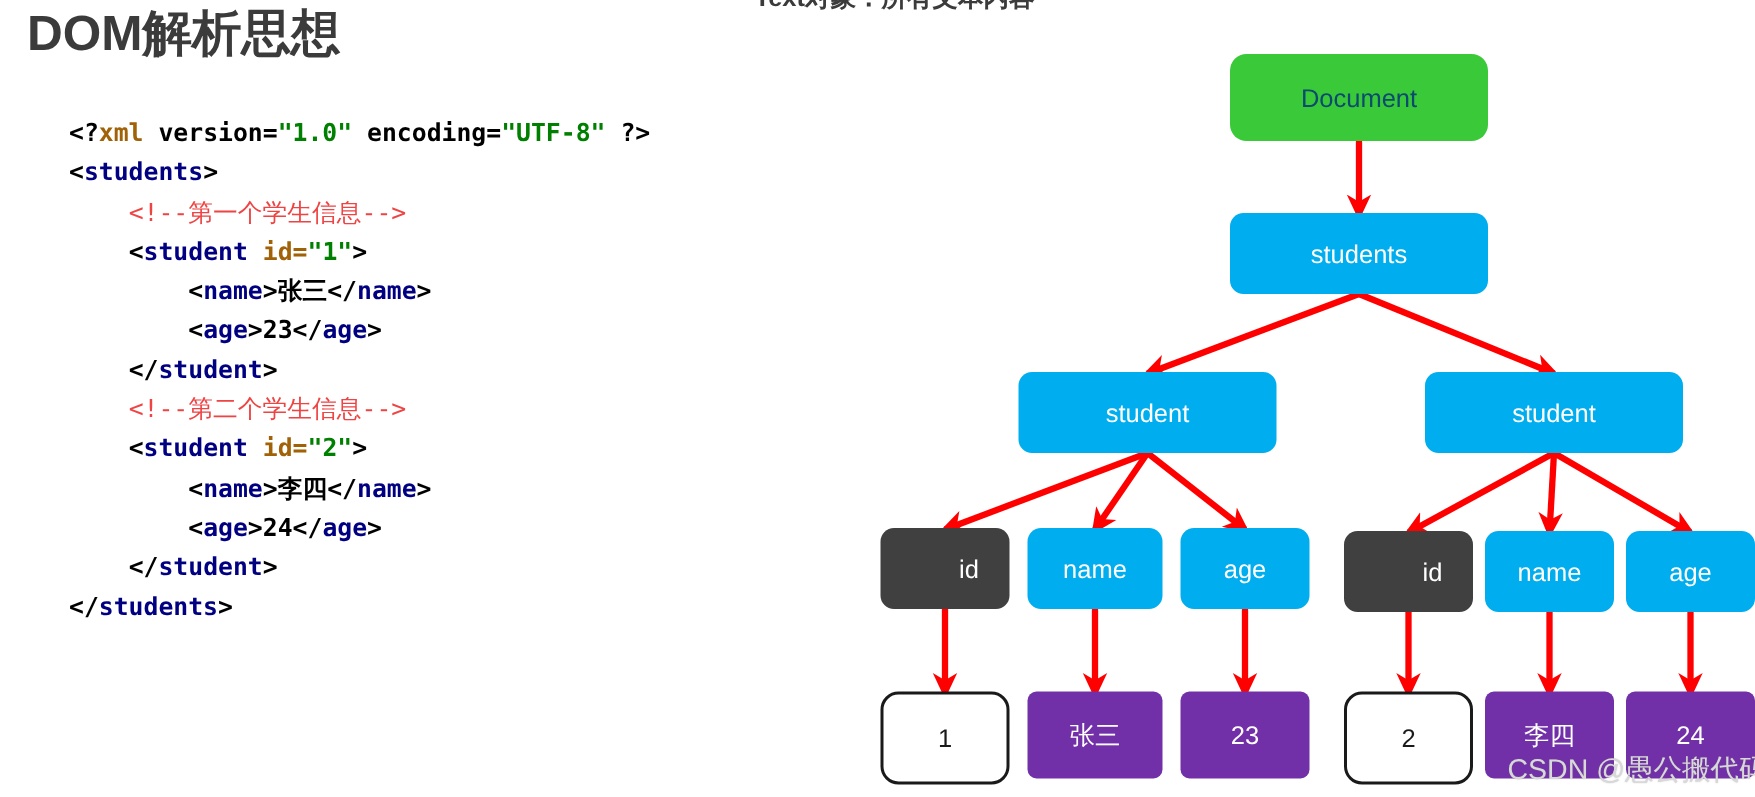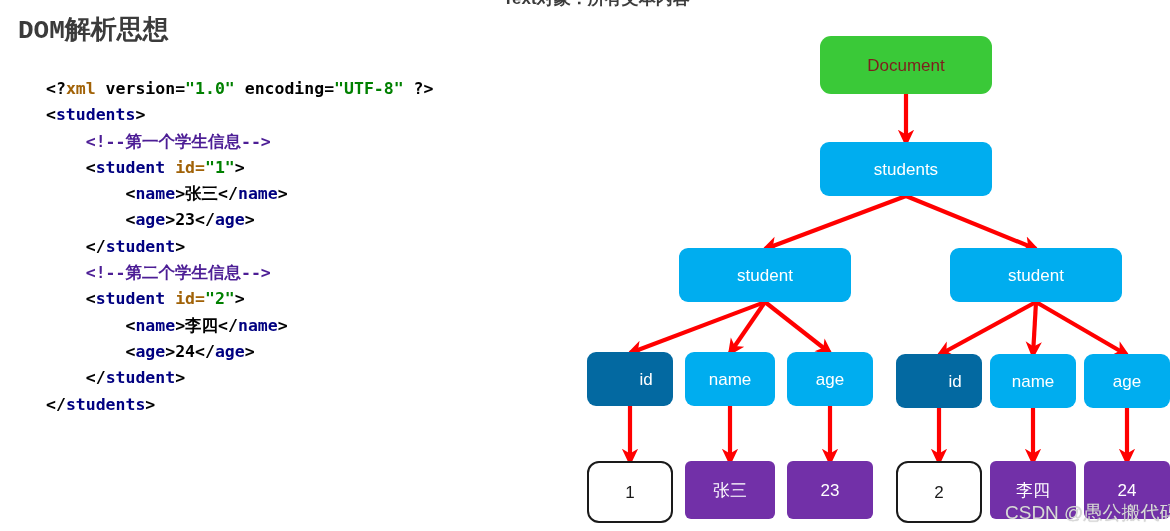--- a/index.html
+++ b/index.html
@@ -13,47 +13,46 @@
     height: 531px;
     background: #ffffff;
     overflow: hidden;
     font-family: "Liberation Sans", sans-serif;
   }
 
   
   #page-title {
     position: absolute;
     left: 18px;
-    top: 12px;
-    font-size: 26px;
+    top: 0;
+    font-size: 33px;
     font-weight: bold;
     color: #3b3b3b;
     letter-spacing: 0px;
     white-space: nowrap;
-    font-family: Liberation Mono, monospace;
   }
 
   #code-block {
     position: absolute;
     left: 46px;
     top: 76px;
     font-family: "DejaVu Sans Mono", "Liberation Mono", monospace;
     font-size: 16.5px;
     font-weight: bold;
     line-height: 26.3px;
     white-space: pre;
     color: #000000;
   }
   .code-line { white-space: pre; }
   .tok-tag     { color: #000080; }
   .tok-punct   { color: #000000; }
   .tok-attr    { color: #a16207; }
   .tok-str     { color: #008000; }
   .tok-text    { color: #000000; }
-  .tok-comment { color: #4c1d95; font-weight: bold; }
+  .tok-comment { color: #ef4444; font-weight: normal; }
 
   
   #top-caption {
     position: absolute;
     left: 503px;
     top: -13px;
     font-size: 17px;
     font-weight: bold;
     color: #3b3b3b;
     white-space: nowrap;
@@ -80,23 +79,23 @@
     display: flex;
     align-items: center;
     justify-content: center;
     border-radius: 9px;
     font-size: 17px;
     line-height: 1;
     color: #ffffff;
     text-align: center;
     white-space: nowrap;
   }
-  .node.green  { background: #3ac938; color: #7f1d1d; border-radius: 11px; }
+  .node.green  { background: #3ac938; color: #0c4a6e; border-radius: 11px; }
   .node.blue   { background: #00adef; }
-  .node.red    { background: #0369a1; padding-left: 32px; }
+  .node.red    { background: #404040; padding-left: 32px; }
   .node.purple { background: #7230a8; border-radius: 6px; }
   .node.white  { background: #ffffff; color: #1a1a1a; border: 2.5px solid #1a1a1a; border-radius: 12px; }
 
   
   #watermark {
     position: absolute;
     left: 1005px;
     top: 500px;
     font-size: 19px;
     color: #d8d8d8;

